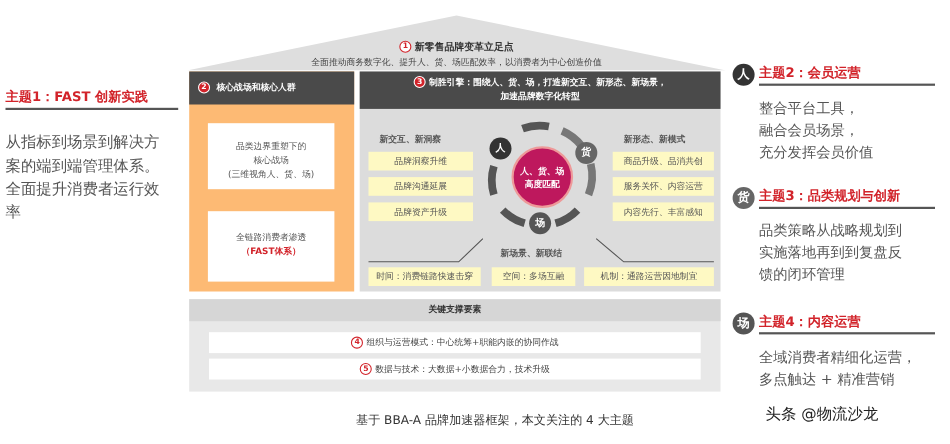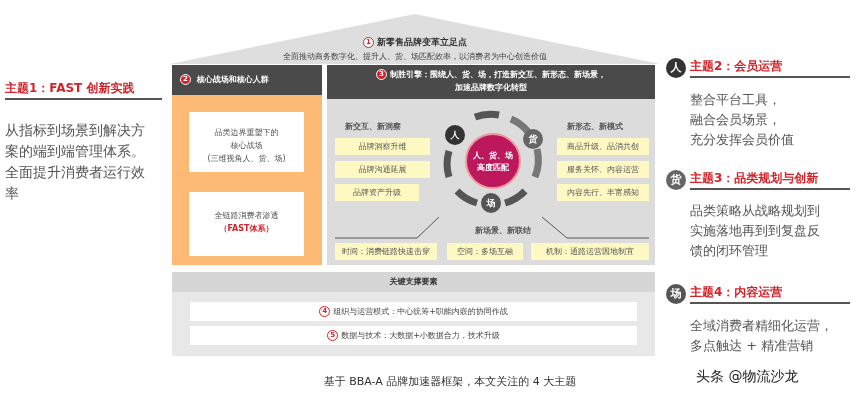--- a/index.html
+++ b/index.html
@@ -105,21 +105,21 @@
     <div class="h-line1">
       <span class="num-badge solid">3</span>
       <span>制胜引擎：围绕人、货、场，打造新交互、新形态、新场景，</span>
     </div>
     <div class="h-line2">加速品牌数字化转型</div>
   </div>
 
   <div class="mid-lbl" style="left:18px; top:56px;">新交互、新洞察</div>
   <div class="mini-box" style="left:8px; top:73px; width:95px;">品牌洞察升维</div>
   <div class="mini-box" style="left:8px; top:96px; width:95px;">品牌沟通延展</div>
-  <div class="mini-box" style="left:8px; top:119px; width:84px;">品牌资产升级</div>
+  <div class="mini-box" style="left:8px; top:119px; width:95px;">品牌资产升级</div>
 
   <div class="mid-lbl" style="left:240px; top:56px;">新形态、新模式</div>
   <div class="mini-box" style="left:230px; top:73px; width:92px;">商品升级、品消共创</div>
   <div class="mini-box" style="left:230px; top:96px; width:92px;">服务关怀、内容运营</div>
   <div class="mini-box" style="left:230px; top:119px; width:92px;">内容先行、丰富感知</div>
 
   <div class="circle-wrap">
     <svg width="110" height="108">
       <g fill="none" stroke="#555" stroke-width="7">
         <path d="M 38 10 A 45 45 0 0 1 62 8"></path>
@@ -137,21 +137,21 @@
     <div class="node ren">人</div>
     <div class="node huo">货</div>
     <div class="node chang">场</div>
   </div>
 
   <svg class="abs" style="left:0; top:0;" width="328" height="200">
     <polyline points="8,173 90,173 112,152" fill="none" stroke="#555" stroke-width="1"></polyline>
     <polyline points="215,152 240,173 322,173" fill="none" stroke="#555" stroke-width="1"></polyline>
   </svg>
 
-  <div class="mid-lbl" style="left:148px; top:160px;">新场景、新联结</div>
+  <div class="mid-lbl" style="left:128px; top:160px;">新场景、新联结</div>
   <div class="mini-box" style="left:8px; top:178px; width:102px;">时间：消费链路快速击穿</div>
   <div class="mini-box" style="left:120px; top:178px; width:76px;">空间：多场互融</div>
   <div class="mini-box" style="left:204px; top:178px; width:118px;">机制：通路运营因地制宜</div>
 </div>
 
 <div class="abs support">
   <div class="support-head">关键支撑要素</div>
   <div class="support-row" style="top:30px;">
     <span class="num-badge">4</span>
     <span>组织与运营模式：中心统筹+职能内嵌的协同作战</span>

